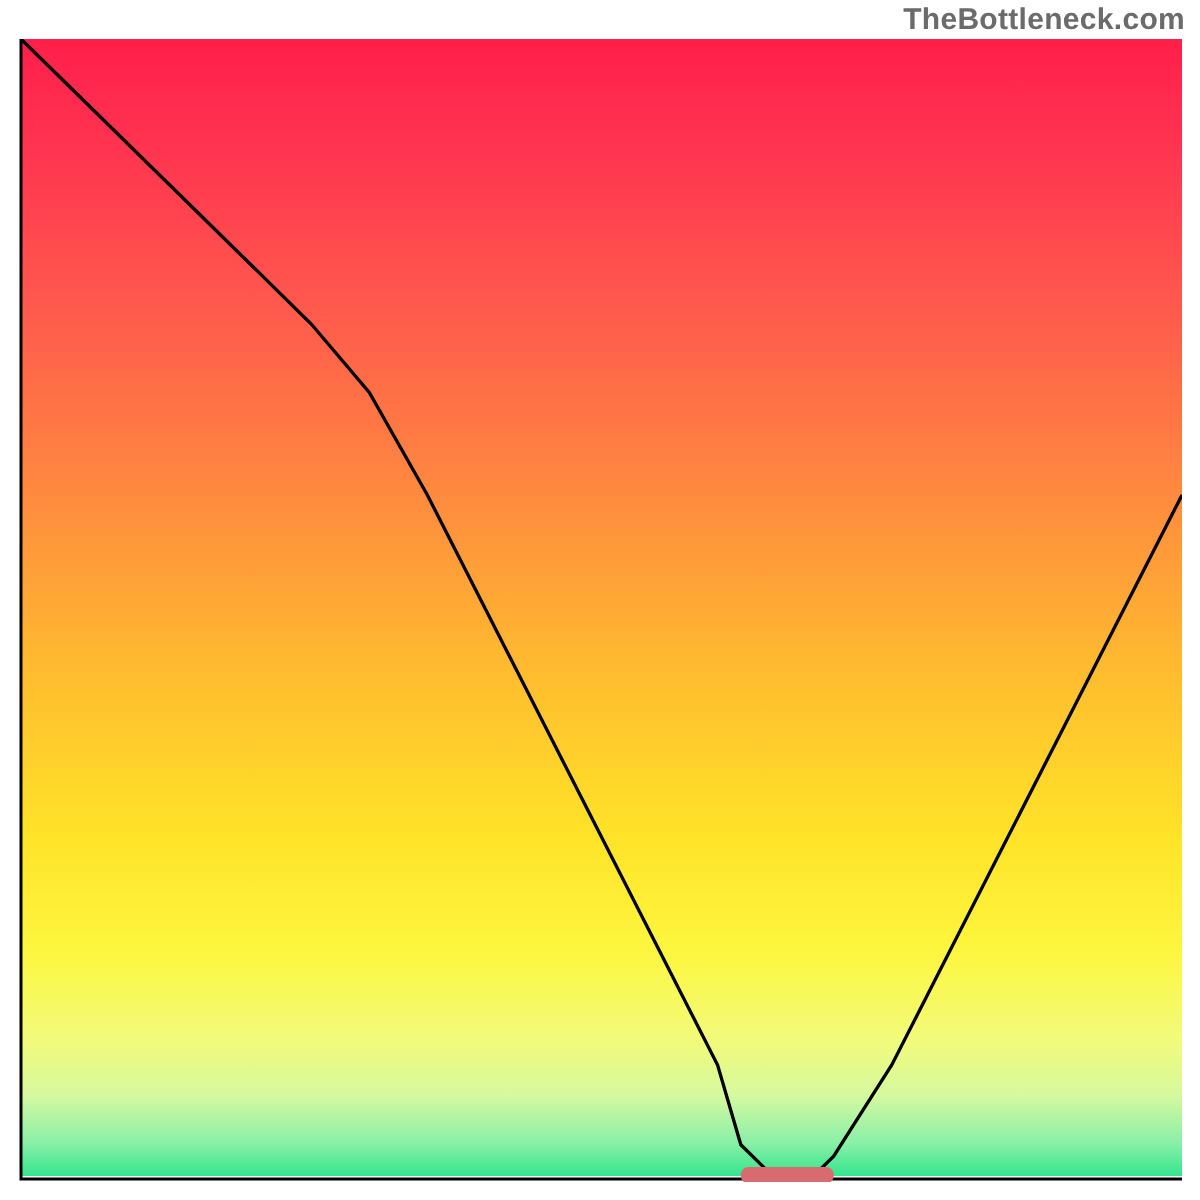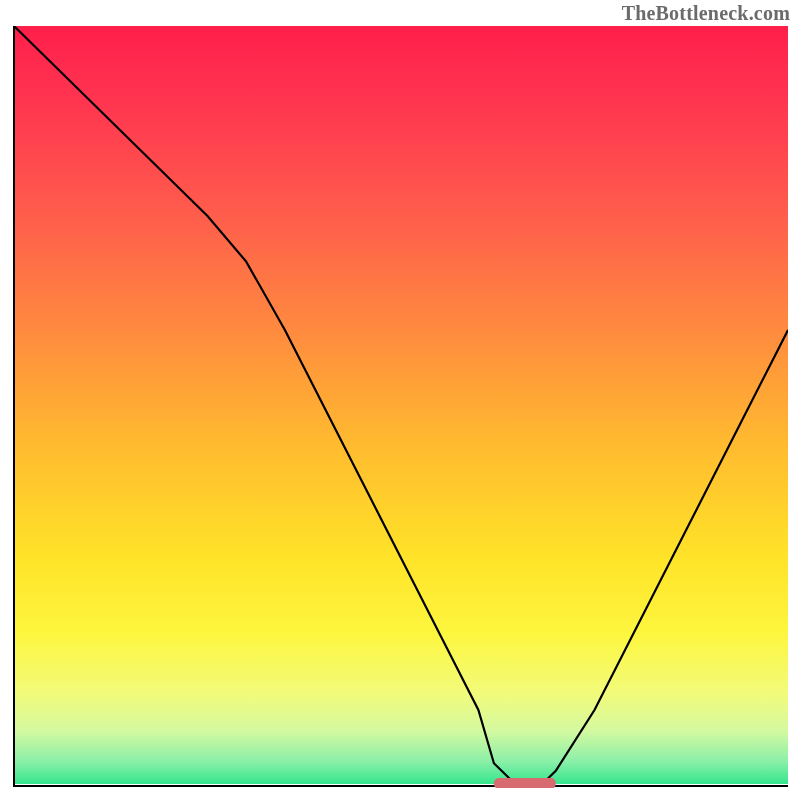--- a/index.html
+++ b/index.html
@@ -17,21 +17,21 @@
     height: 800px;
   }
   .watermark {
     position: absolute;
     top: 2px;
     right: 10px;
     font-size: 20px;
     font-weight: bold;
     color: #6b6b6b;
     letter-spacing: 0.2px;
-    font-family: Liberation Serif, serif;
+    font-family: Liberation Sans, sans-serif;
     margin-left: 44px;
   }
   .plot {
     position: absolute;
     left: 12px;
     top: 26px;
     width: 776px;
     height: 762px;
   }
   .plot svg {

